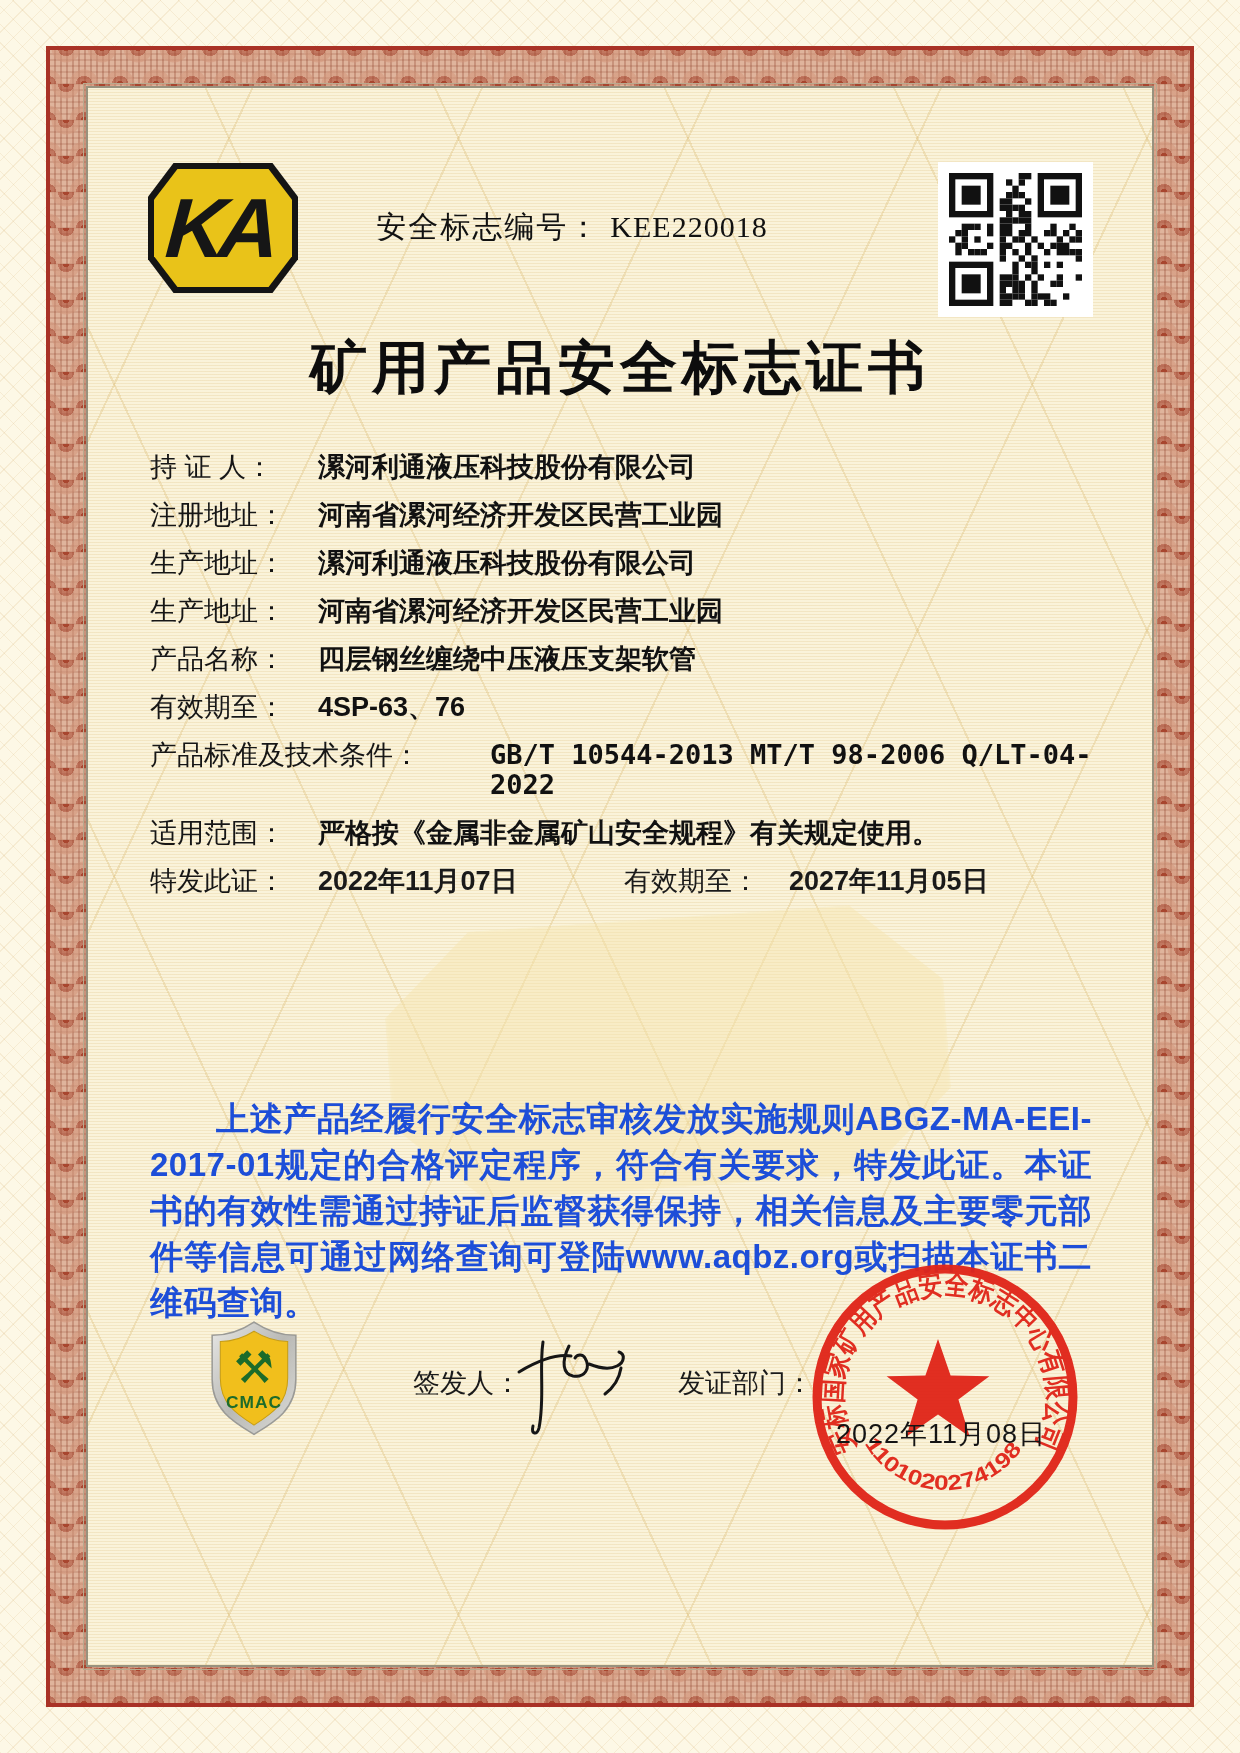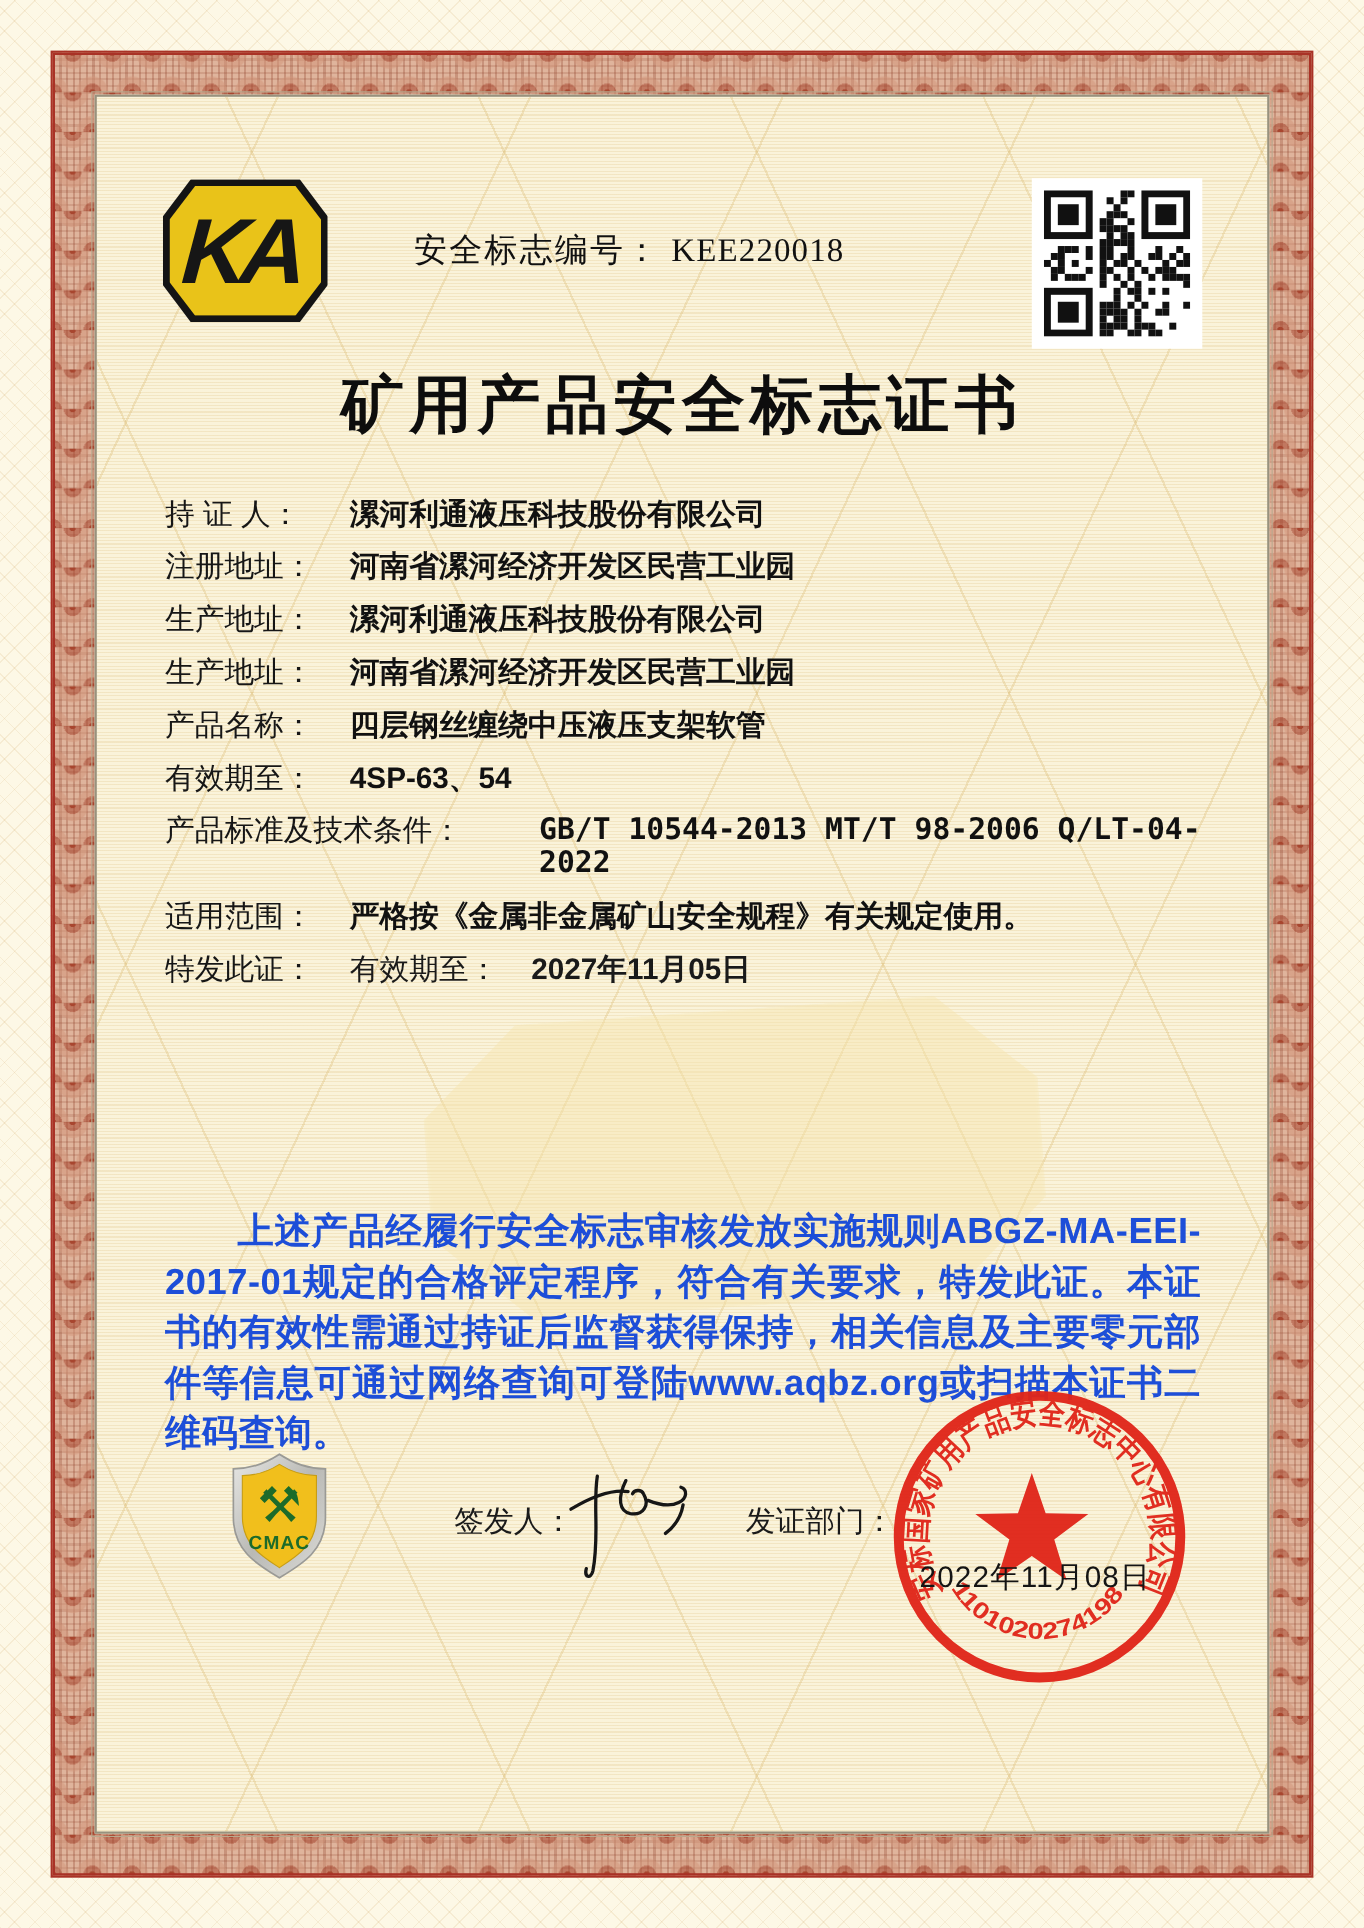--- a/index.html
+++ b/index.html
@@ -277,32 +277,33 @@
   <div class="frow">
     <span class="label">生产地址：</span>
     <span class="value">河南省漯河经济开发区民营工业园</span>
   </div>
   <div class="frow">
     <span class="label">产品名称：</span>
     <span class="value">四层钢丝缠绕中压液压支架软管</span>
   </div>
   <div class="frow">
     <span class="label">有效期至：</span>
-    <span class="value">4SP-63、54</span>
+    <span class="value">4SP-63、76</span>
   </div>
   <div class="frow wide-gap">
     <span class="label">产品标准及技术条件：</span>
     <span class="value mono">GB/T 10544-2013 MT/T 98-2006 Q/LT-04-2022</span>
   </div>
   <div class="frow">
     <span class="label">适用范围：</span>
     <span class="value">严格按《金属非金属矿山安全规程》有关规定使用。</span>
   </div>
   <div class="frow date-row">
     <span class="label">特发此证：</span>
+    <span class="value1 mono">2022年11月07日</span>
     <span class="label2">有效期至：</span>
     <span class="value2 mono">2027年11月05日</span>
   </div>
 </div>
 
 <div class="statement">上述产品经履行安全标志审核发放实施规则ABGZ-MA-EEI-2017-01规定的合格评定程序，符合有关要求，特发此证。本证书的有效性需通过持证后监督获得保持，相关信息及主要零元部件等信息可通过网络查询可登陆www.aqbz.org或扫描本证书二维码查询。</div>
 
 <div class="cmac">
   <svg viewBox="0 0 96 114" xmlns="http://www.w3.org/2000/svg">
     <defs>

